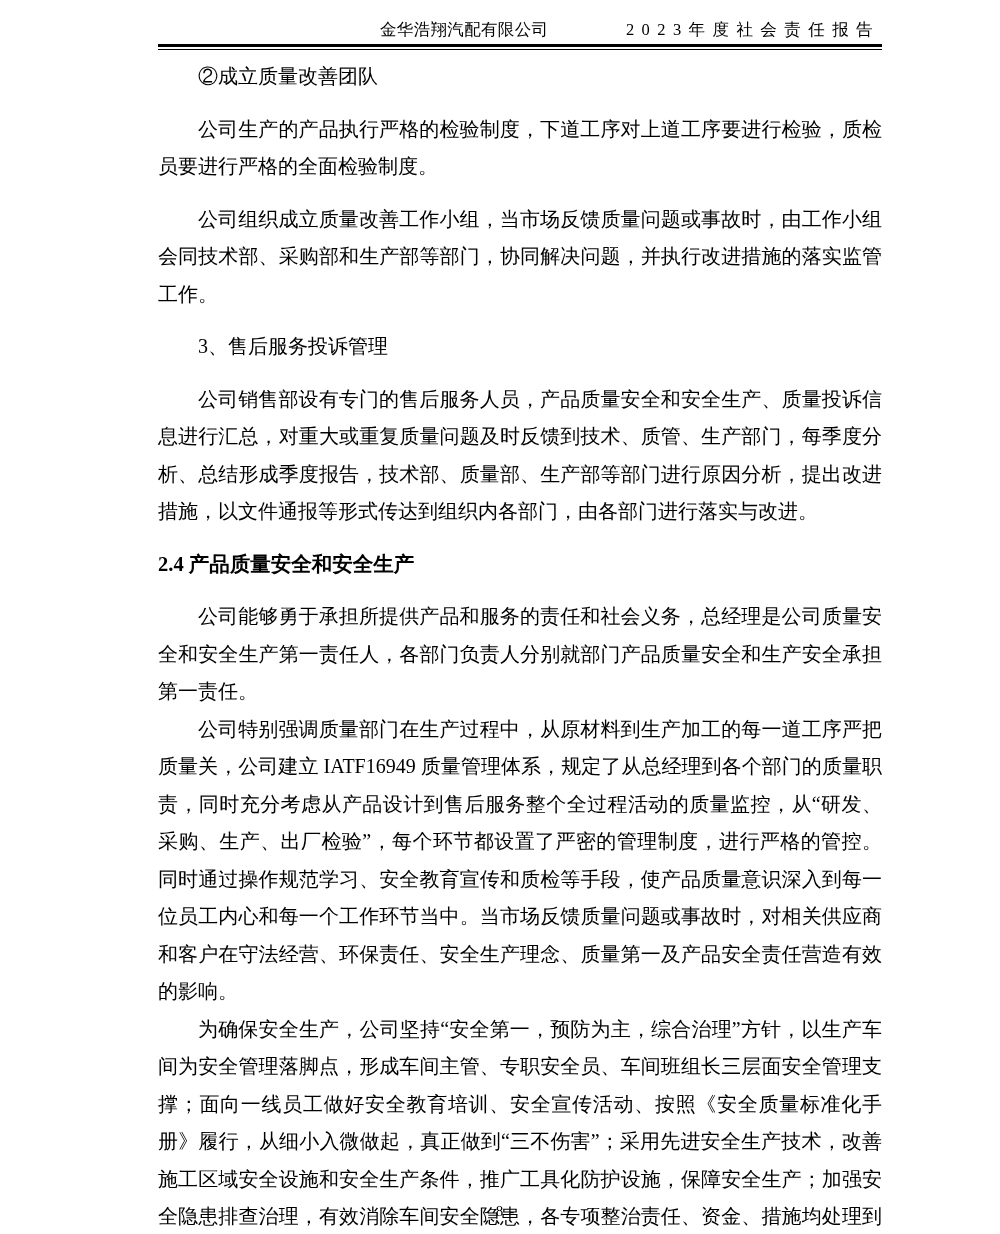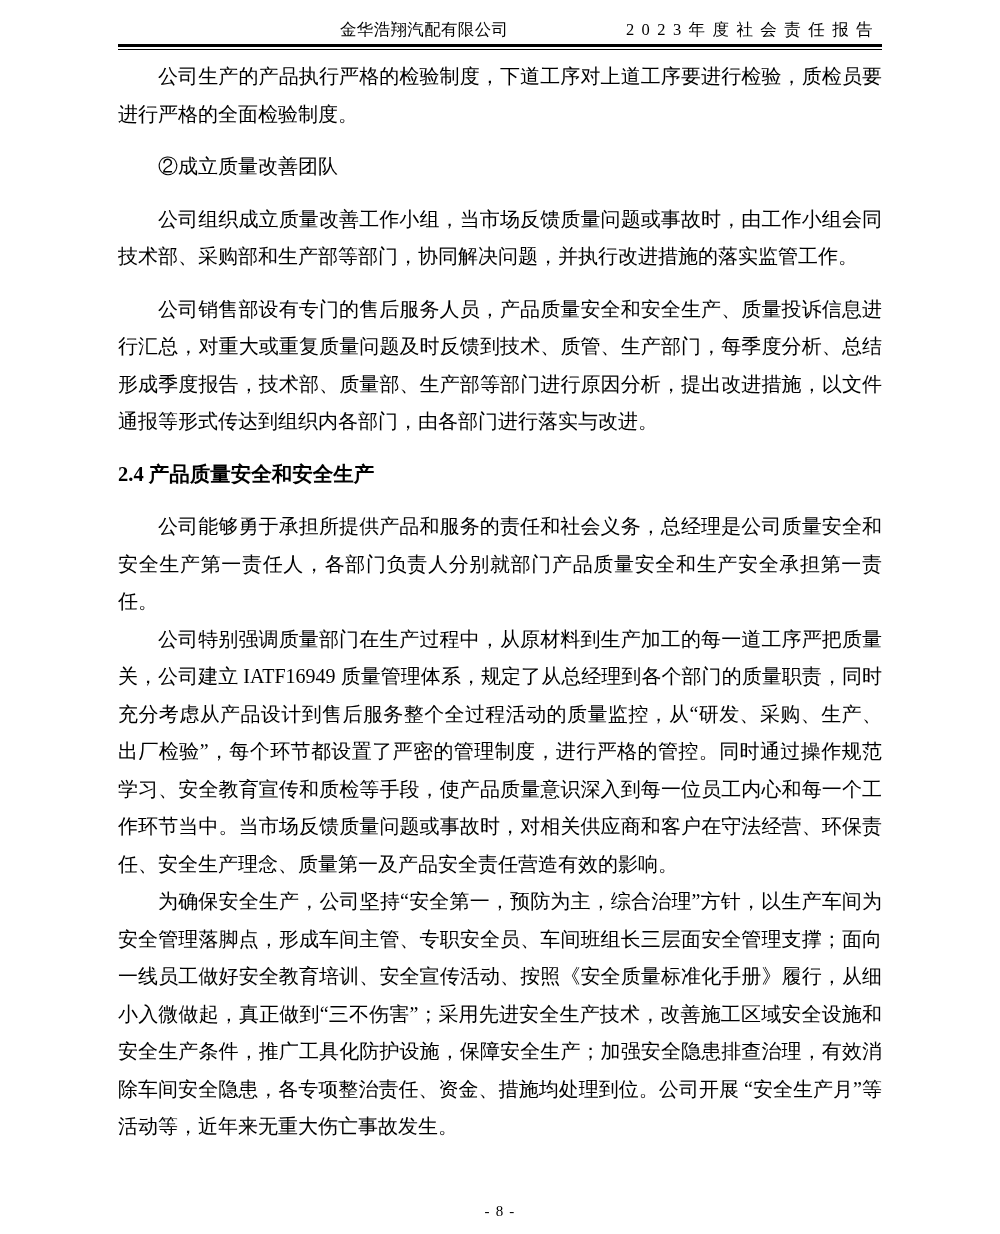--- a/index.html
+++ b/index.html
@@ -10,20 +10,21 @@
   .page {
     position: relative;
     width: 1000px;
     height: 1234px;
     margin: 0 auto;
     background: #ffffff;
     color: #000000;
     font-family: "Liberation Serif", "DejaVu Serif", serif;
     overflow: hidden;
     box-sizing: border-box;
+    padding-left: 40px;
   }
   
   .header {
     margin: 0 118px;
     padding-top: 20px;
   }
   .header-row {
     display: flex;
     justify-content: space-between;
     align-items: baseline;
@@ -87,23 +88,24 @@
   <div class="header">
     <div class="header-row">
       <span class="header-company">金华浩翔汽配有限公司</span>
       <span class="header-title">2023年度社会责任报告</span>
     </div>
     <div class="rule-thick"></div>
     <div class="rule-thin"></div>
   </div>
 
   <div class="doc-body">
+    <p class="gap-after">②成立质量改善团队</p>
     <p class="gap-after">公司生产的产品执行严格的检验制度，下道工序对上道工序要进行检验，质检员要进行严格的全面检验制度。</p>
-    <p class="gap-after">②成立质量改善团队</p>
     <p class="gap-after">公司组织成立质量改善工作小组，当市场反馈质量问题或事故时，由工作小组会同技术部、采购部和生产部等部门，协同解决问题，并执行改进措施的落实监管工作。</p>
+    <p class="gap-after">3、售后服务投诉管理</p>
     <p class="gap-after">公司销售部设有专门的售后服务人员，产品质量安全和安全生产、质量投诉信息进行汇总，对重大或重复质量问题及时反馈到技术、质管、生产部门，每季度分析、总结形成季度报告，技术部、质量部、生产部等部门进行原因分析，提出改进措施，以文件通报等形式传达到组织内各部门，由各部门进行落实与改进。</p>
 
     <h2 class="section-heading">2.4 产品质量安全和安全生产</h2>
 
     <p>公司能够勇于承担所提供产品和服务的责任和社会义务，总经理是公司质量安全和安全生产第一责任人，各部门负责人分别就部门产品质量安全和生产安全承担第一责任。</p>
     <p>公司特别强调质量部门在生产过程中，从原材料到生产加工的每一道工序严把质量关，公司建立 IATF16949 质量管理体系，规定了从总经理到各个部门的质量职责，同时充分考虑从产品设计到售后服务整个全过程活动的质量监控，从“研发、采购、生产、出厂检验”，每个环节都设置了严密的管理制度，进行严格的管控。同时通过操作规范学习、安全教育宣传和质检等手段，使产品质量意识深入到每一位员工内心和每一个工作环节当中。当市场反馈质量问题或事故时，对相关供应商和客户在守法经营、环保责任、安全生产理念、质量第一及产品安全责任营造有效的影响。</p>
     <p>为确保安全生产，公司坚持“安全第一，预防为主，综合治理”方针，以生产车间为安全管理落脚点，形成车间主管、专职安全员、车间班组长三层面安全管理支撑；面向一线员工做好安全教育培训、安全宣传活动、按照《安全质量标准化手册》履行，从细小入微做起，真正做到“三不伤害”；采用先进安全生产技术，改善施工区域安全设施和安全生产条件，推广工具化防护设施，保障安全生产；加强安全隐患排查治理，有效消除车间安全隐患，各专项整治责任、资金、措施均处理到位。公司开展 “安全生产月”等活动等，近年来无重大伤亡事故发生。</p>
   </div>
 
   <div class="footer">

